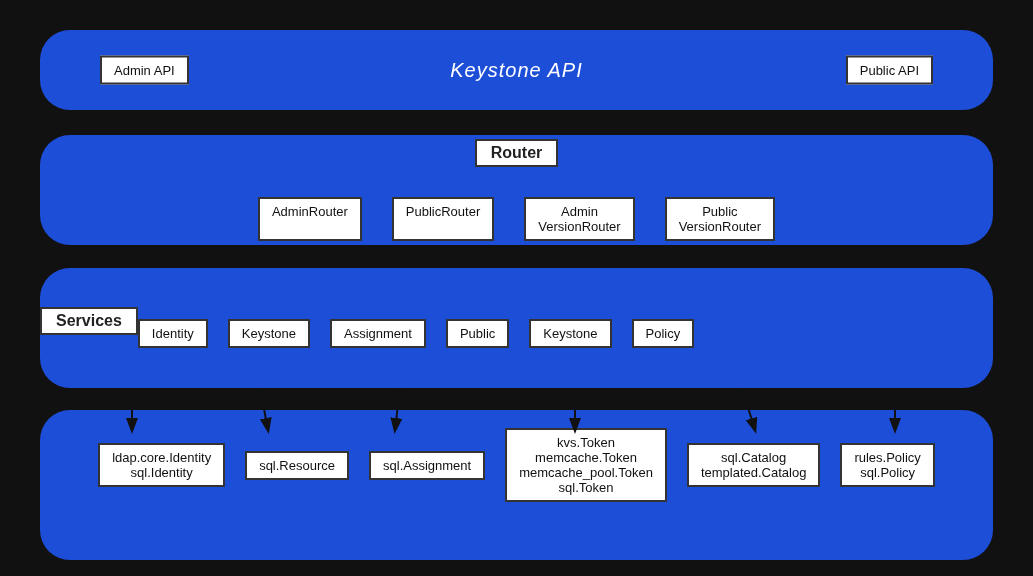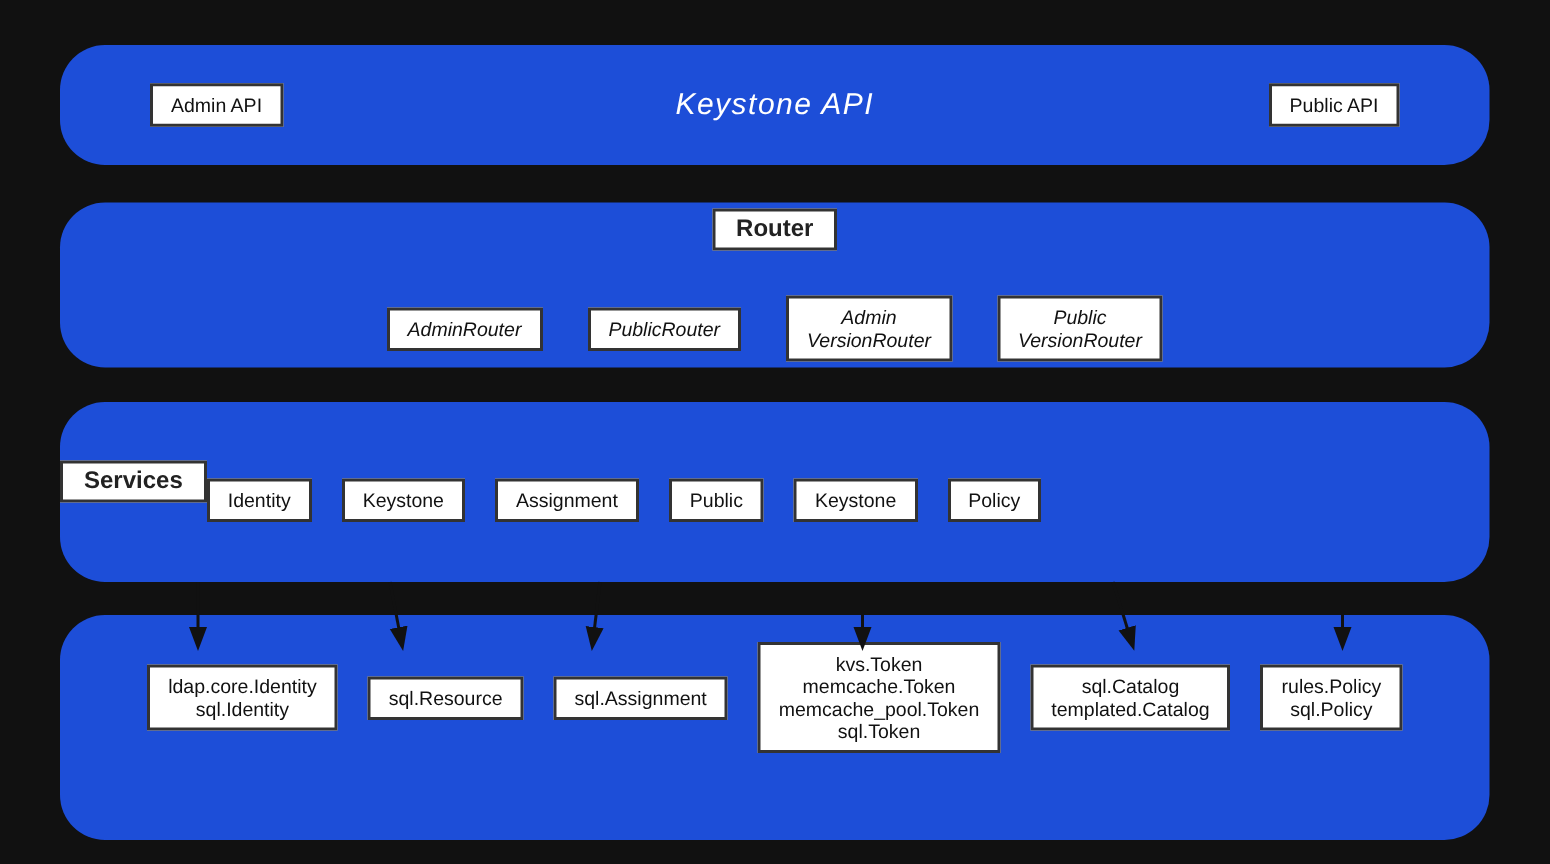--- a/index.html
+++ b/index.html
@@ -116,23 +116,21 @@
       position: absolute;
       right: 60px;
       top: 50%;
       transform: translateY(-50%);
     }
 
     
     .router-boxes {
       display: flex;
       gap: 30px;
-      align-items: center;
       margin-top: 6px;
-      font-style: italic;
     }
 
     
     .services-boxes {
       display: flex;
       gap: 20px;
       align-items: center;
       margin-top: 0;
     }
 

